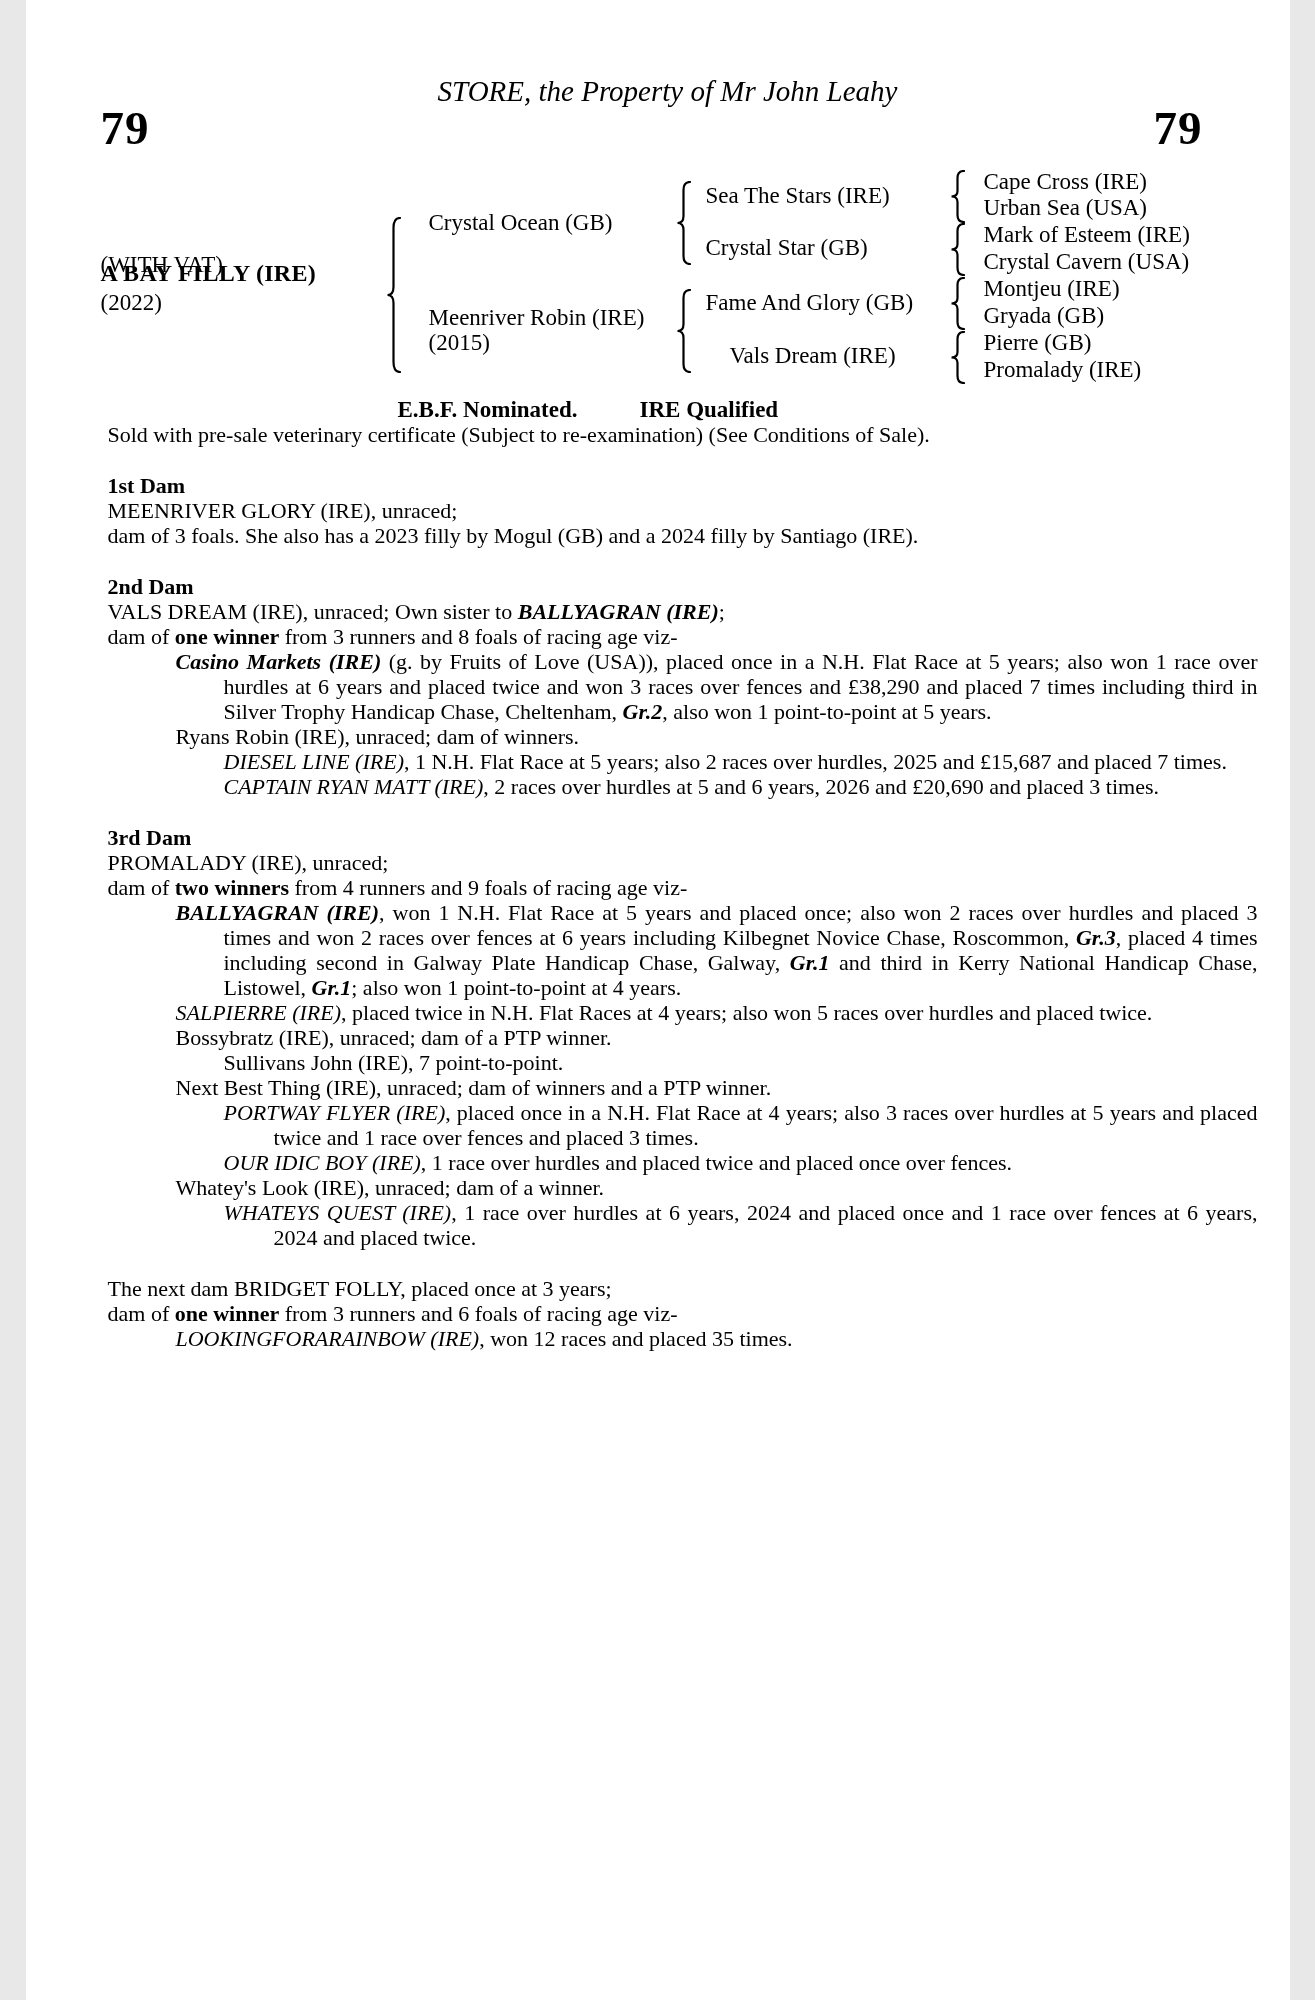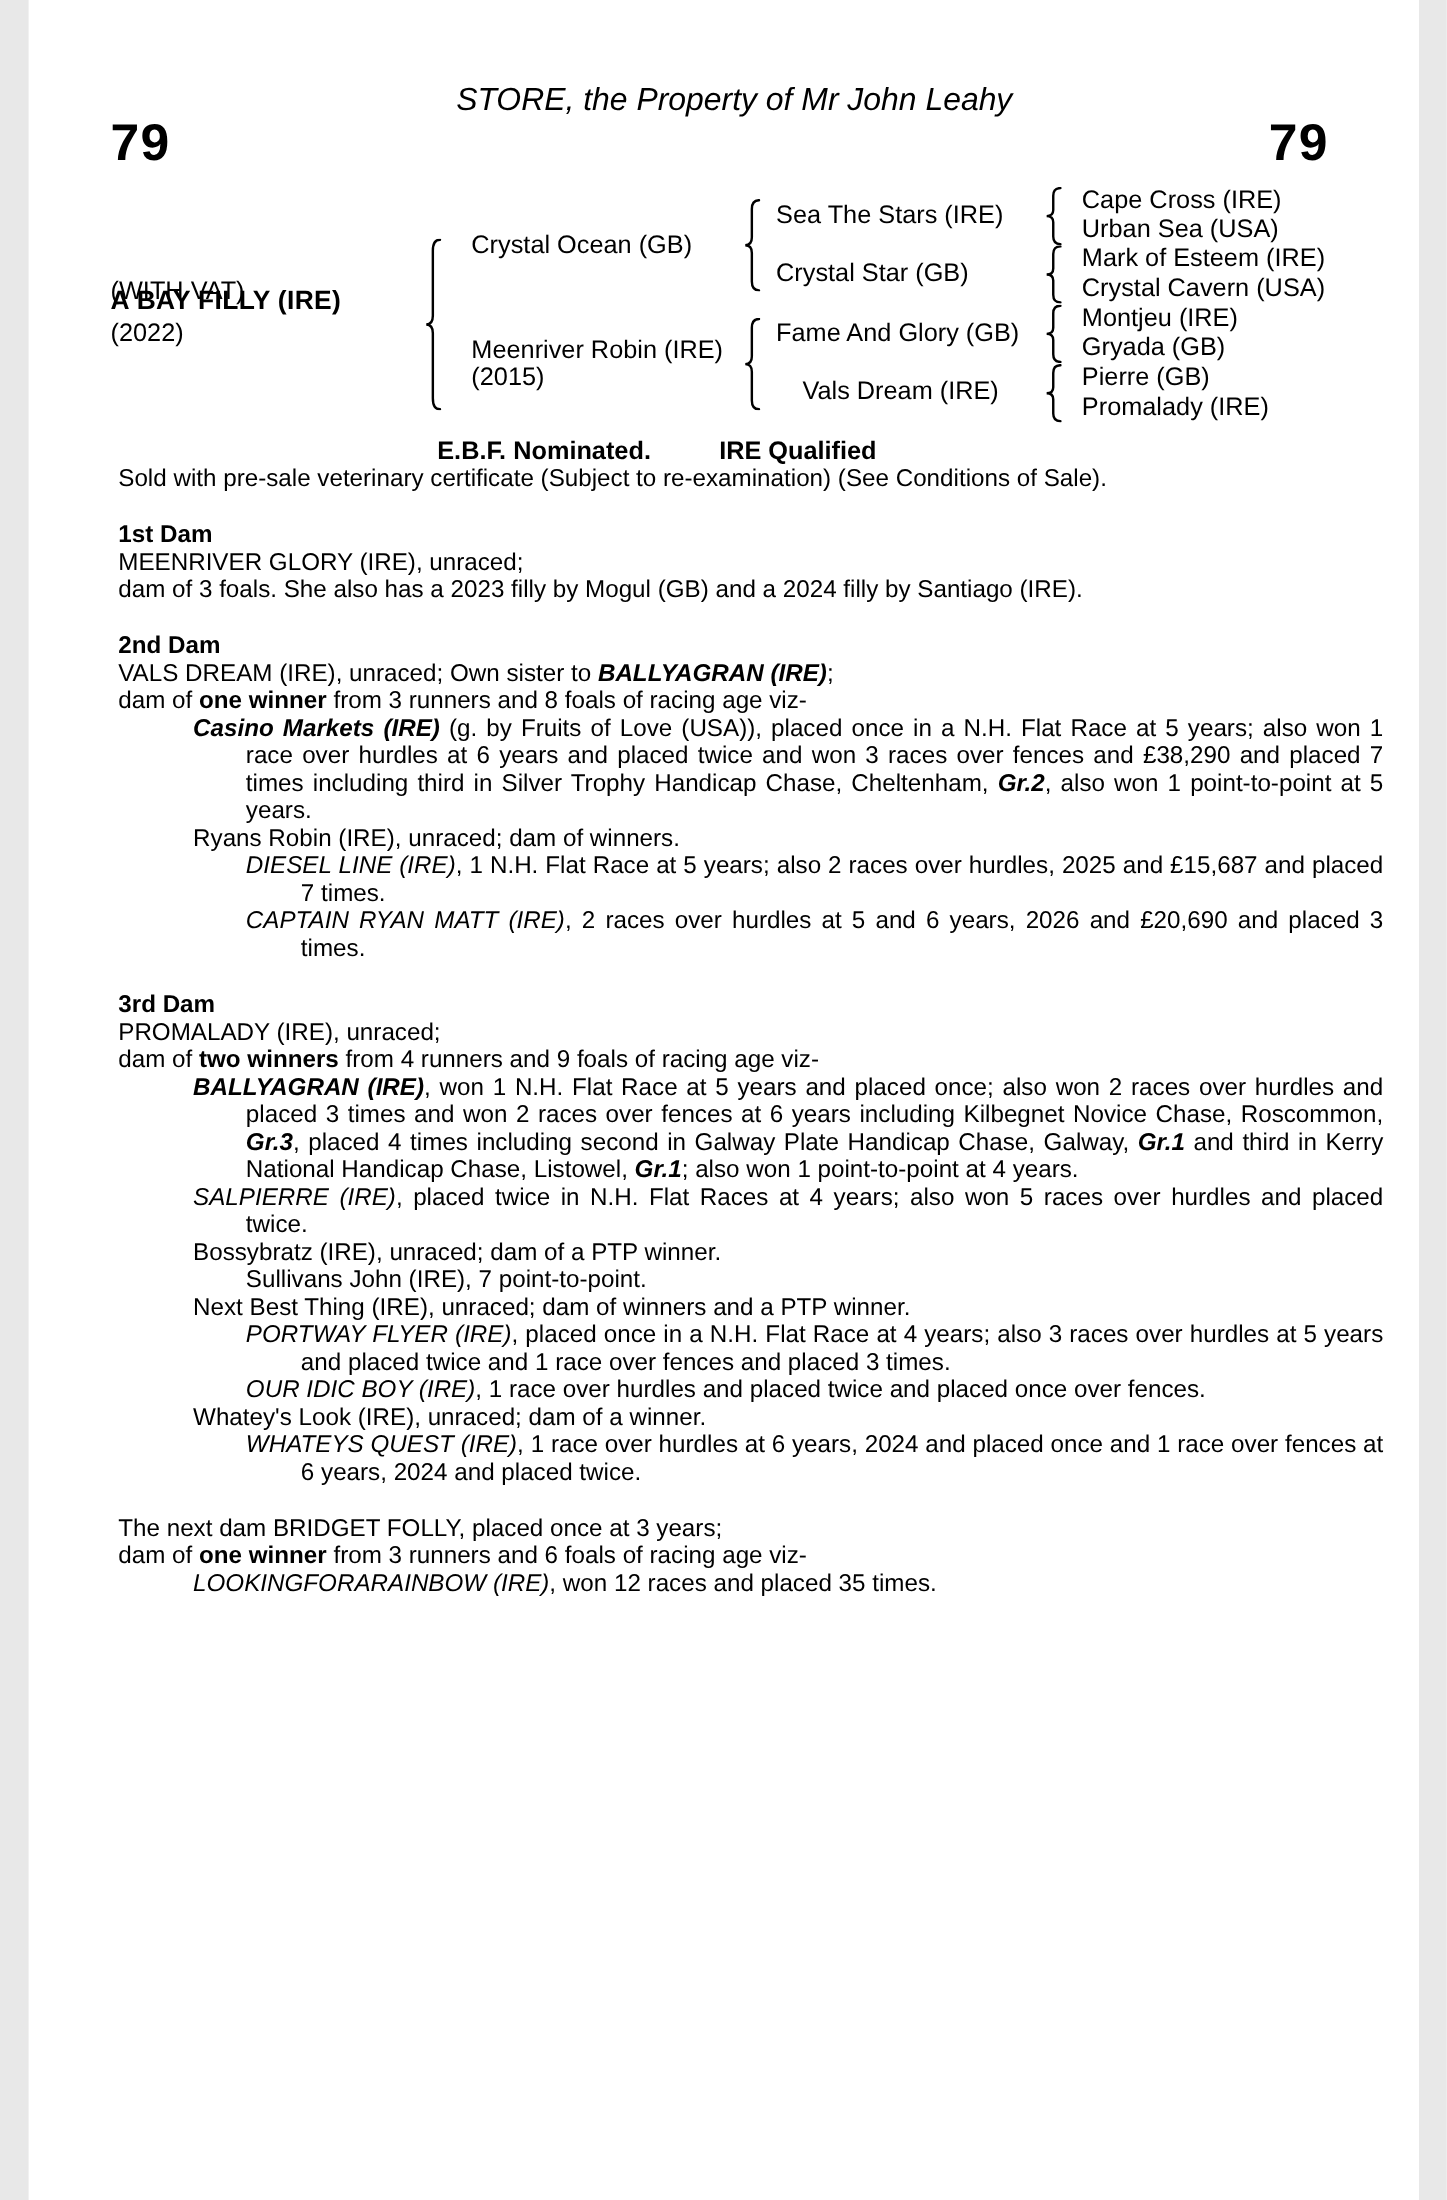--- a/index.html
+++ b/index.html
@@ -1,18 +1,18 @@
 <!DOCTYPE html>
 <html><head>
 <meta charset="utf-8">
 <style>
   html,body { margin:0; padding:0; background:#e8e8e8; }
   #page {
     position:relative; width:1264px; height:2000px; background:#ffffff;
-    font-family:Liberation Sans, sans-serif; color:#000; overflow:hidden;
+    font-family:Liberation Serif, serif; color:#000; overflow:hidden;
     margin:0 auto;
   }
   
   .pagenum { position:absolute; top:105px; font-size:47px; font-weight:bold; line-height:1; letter-spacing:1px; }
   #pagenum-left  { left:75px; }
   #pagenum-right { left:1128px; }
   #page-title {
     position:absolute; top:77px; left:642px; transform:translateX(-50%);
     font-size:29px; font-style:italic; white-space:nowrap; line-height:1;
   }

